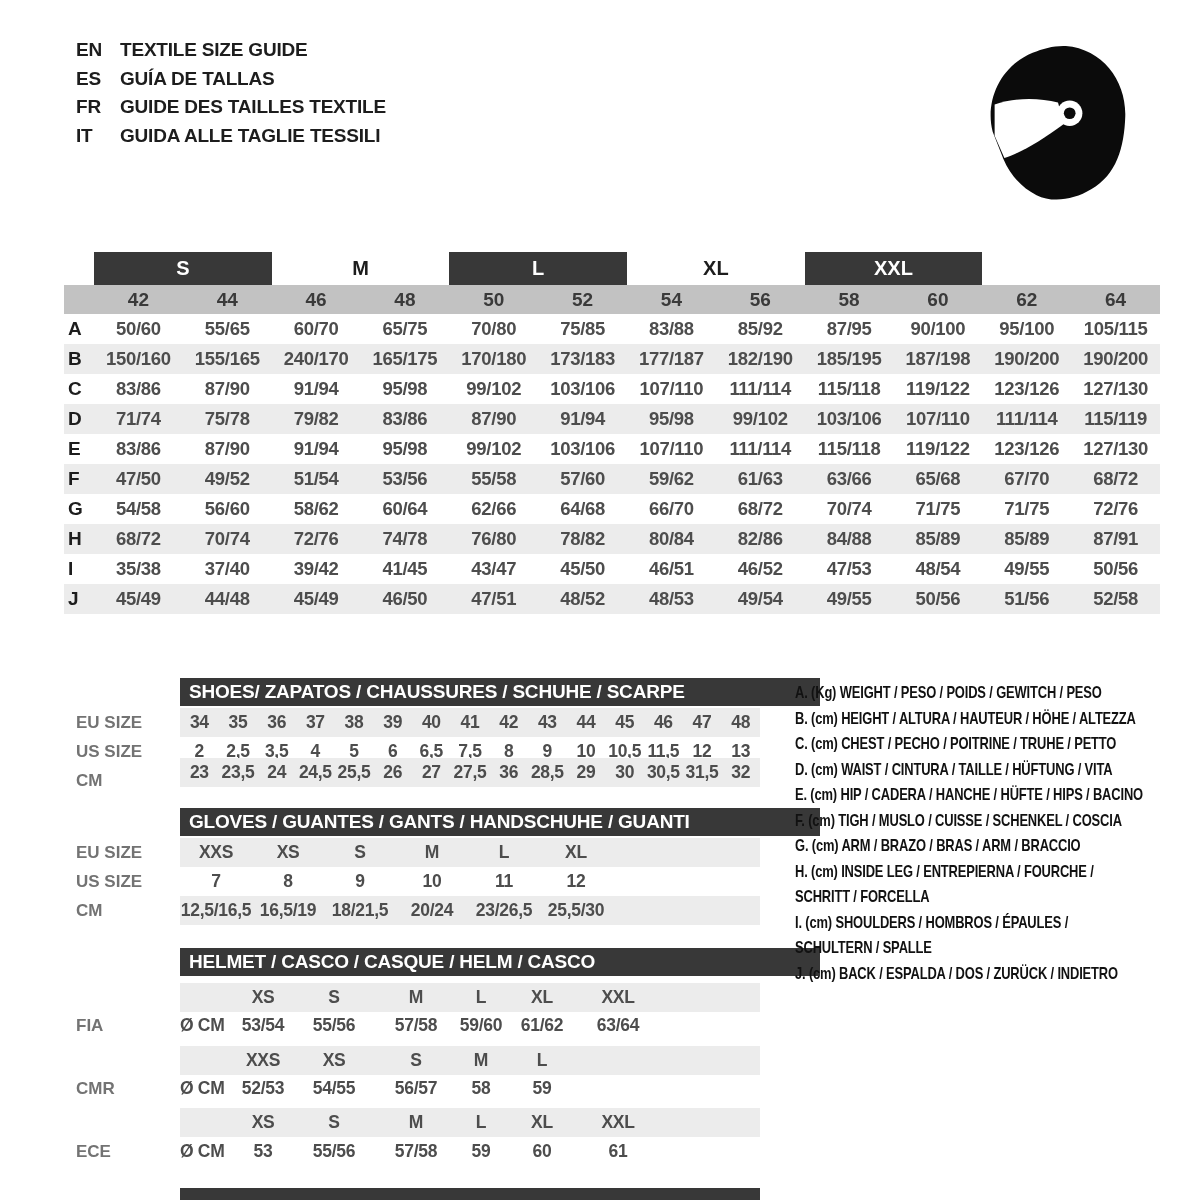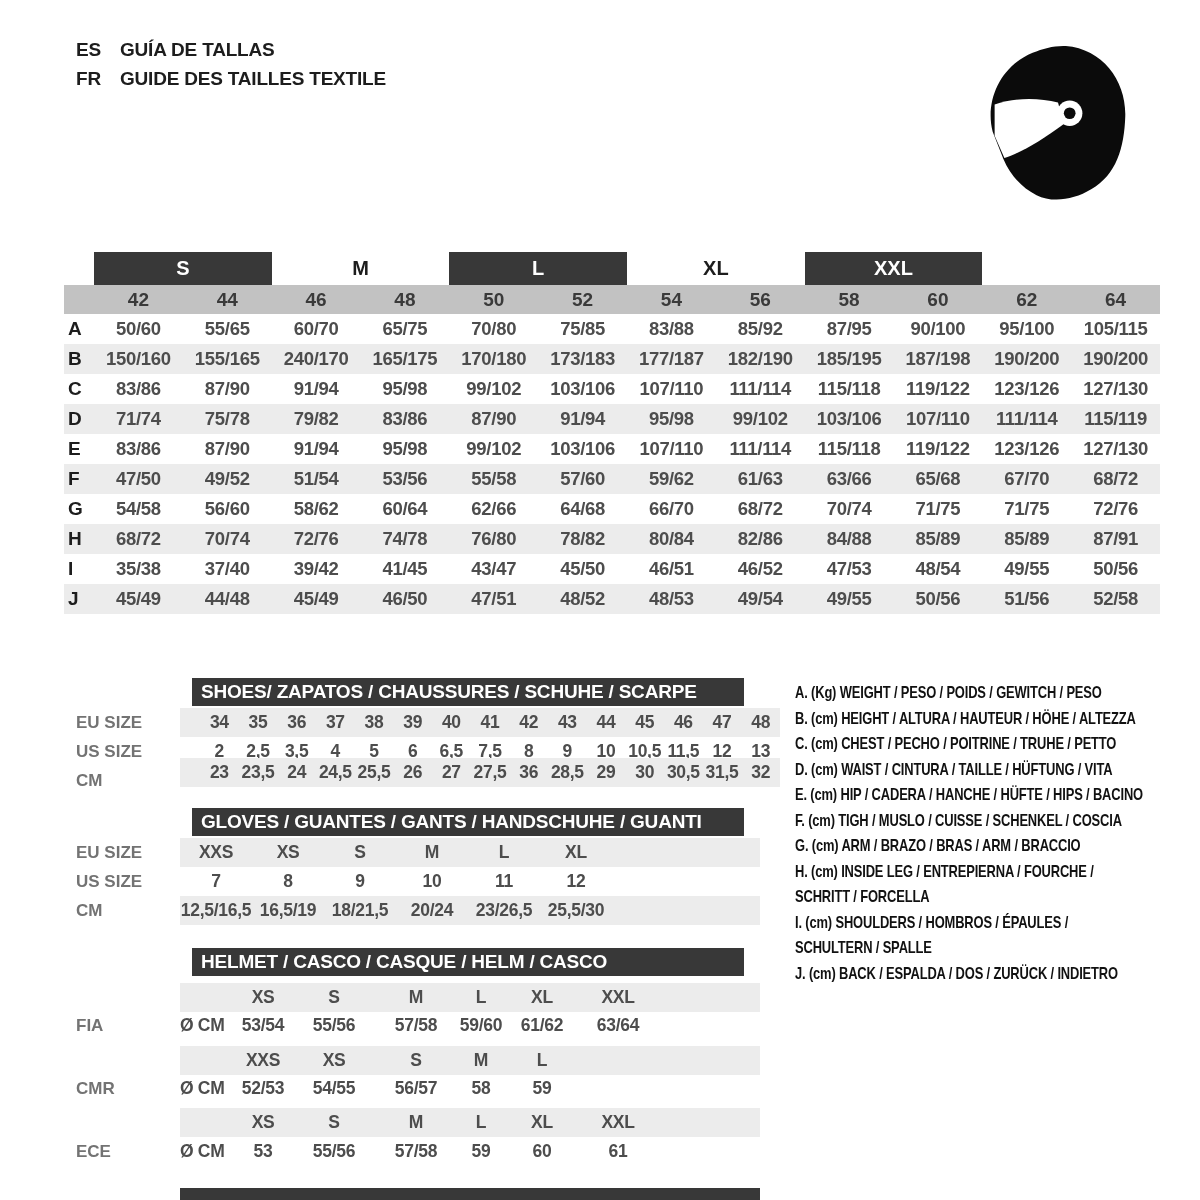--- a/index.html
+++ b/index.html
@@ -19,48 +19,56 @@
   .mt-groups{display:grid;grid-template-columns:30px repeat(12,1fr);height:33px;}
   .mt-group{display:flex;align-items:center;justify-content:center;font-size:20px;color:#1d1d1d;}
   .mt-group.dark{background:#383838;color:#ffffff;}
   .mt-cols{display:grid;grid-template-columns:30px repeat(12,1fr);height:29px;background:#c2c2c2;align-items:center;}
   .mt-col{text-align:center;font-size:19px;color:#3a3a3a;}
   .mt-row{display:grid;grid-template-columns:30px repeat(12,1fr);height:30px;align-items:center;}
   .mt-row.alt{background:#ececec;}
   .mt-rowlabel{font-size:19px;color:#1d1d1d;padding-left:4px;}
   .mt-cell{text-align:center;font-size:18.5px;color:#4d4d4d;letter-spacing:-0.3px;white-space:nowrap;}
   
-  .sec-header{position:absolute;left:192px;width:552px;height:28px;background:#383838;color:#fff;
+  .sec-header{position:absolute;left:180px;width:640px;height:28px;background:#383838;color:#fff;
     display:flex;align-items:center;padding-left:9px;box-sizing:border-box;font-size:19px;
     letter-spacing:-0.2px;white-space:nowrap;}
   .row-label{position:absolute;left:76px;font-size:17px;color:#737373;line-height:29px;height:29px;white-space:nowrap;}
   .band{position:absolute;left:180px;width:580px;height:29px;display:grid;align-items:center;}
   .band.shaded{background:#ececec;}
-  .grid15{grid-template-columns:repeat(15,1fr);padding-left:20px;}
+  .grid15{grid-template-columns:repeat(15,1fr);}
   .grid6{grid-template-columns:repeat(6,72px);}
   .grid-helmet{grid-template-columns:54px 58px 84px 80px 50px 72px 80px;}
   .cell{text-align:center;font-size:17.5px;color:#4d4d4d;letter-spacing:-0.3px;white-space:nowrap;}
   .cell.lead{text-align:left;}
   
   .legend{position:absolute;left:795px;top:680px;transform:scaleX(0.76);transform-origin:0 0;color:#111;}
   .legend-line{height:25.5px;line-height:25.5px;font-size:17px;white-space:nowrap;letter-spacing:-0.2px;}
   
   .bottom-bar{position:absolute;left:180px;top:1188px;width:580px;height:12px;background:#383838;}
 </style>
 </head>
 <body>
 
 <div class="lang-block">
     <div class="lang-row">
+      <span class="lang-code">EN</span>
+      <span class="lang-title">TEXTILE SIZE GUIDE</span>
+    </div>
+    <div class="lang-row">
       <span class="lang-code">ES</span>
       <span class="lang-title">GUÍA DE TALLAS</span>
     </div>
     <div class="lang-row">
       <span class="lang-code">FR</span>
       <span class="lang-title">GUIDE DES TAILLES TEXTILE</span>
+    </div>
+    <div class="lang-row">
+      <span class="lang-code">IT</span>
+      <span class="lang-title">GUIDA ALLE TAGLIE TESSILI</span>
     </div>
   </div>
 
 <div class="helmet-icon">
   <svg viewBox="0 0 160 170" width="156" height="170" aria-hidden="true">
     <path d="M88 6 C126 9 150 42 149 78 C148 110 140 138 114 153 C96 164 74 167 58 159 C44 152 31 139 24 122 L13 94 C5 63 20 27 54 13 C65 8.5 76 5.5 88 6 Z" fill="#0b0b0b"></path>
     <path d="M15 66 C35 59 60 59 80 64 L86 86 C62 104 40 116 25 121 L15 98 Z" fill="#ffffff"></path>
     <circle cx="92" cy="75" r="13" fill="#ffffff"></circle>
     <circle cx="92" cy="75" r="6" fill="#0b0b0b"></circle>
   </svg>

